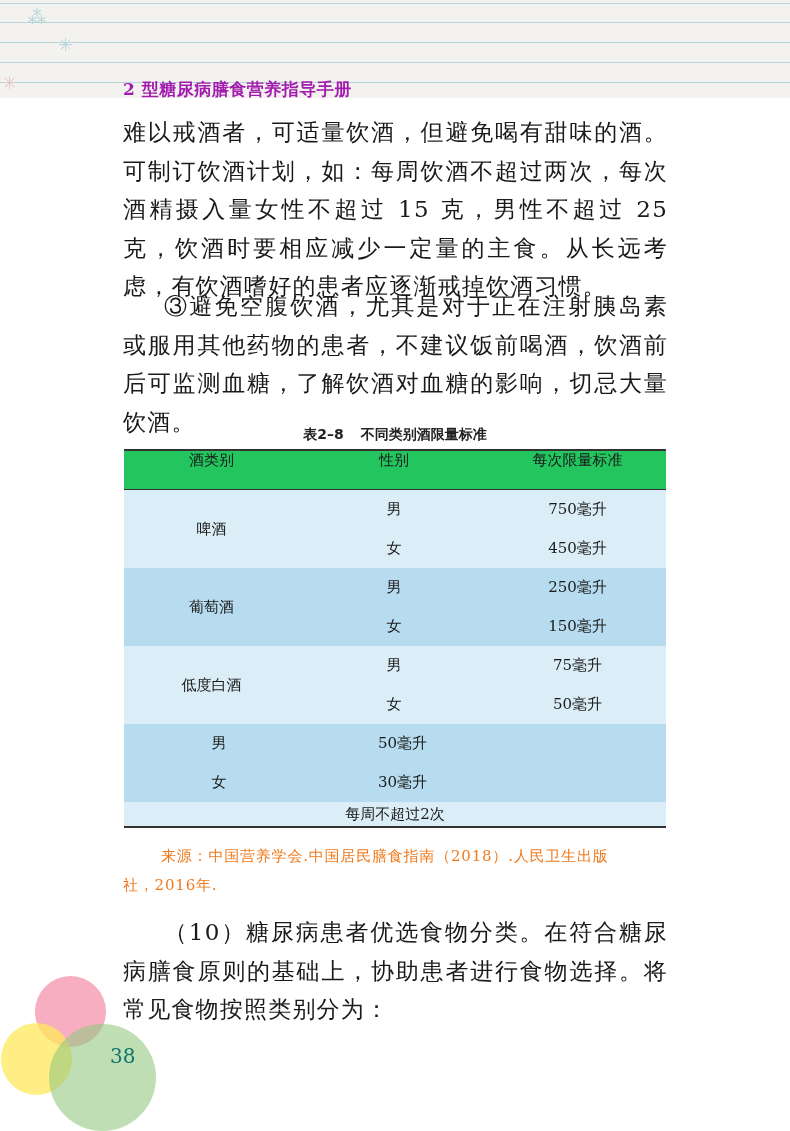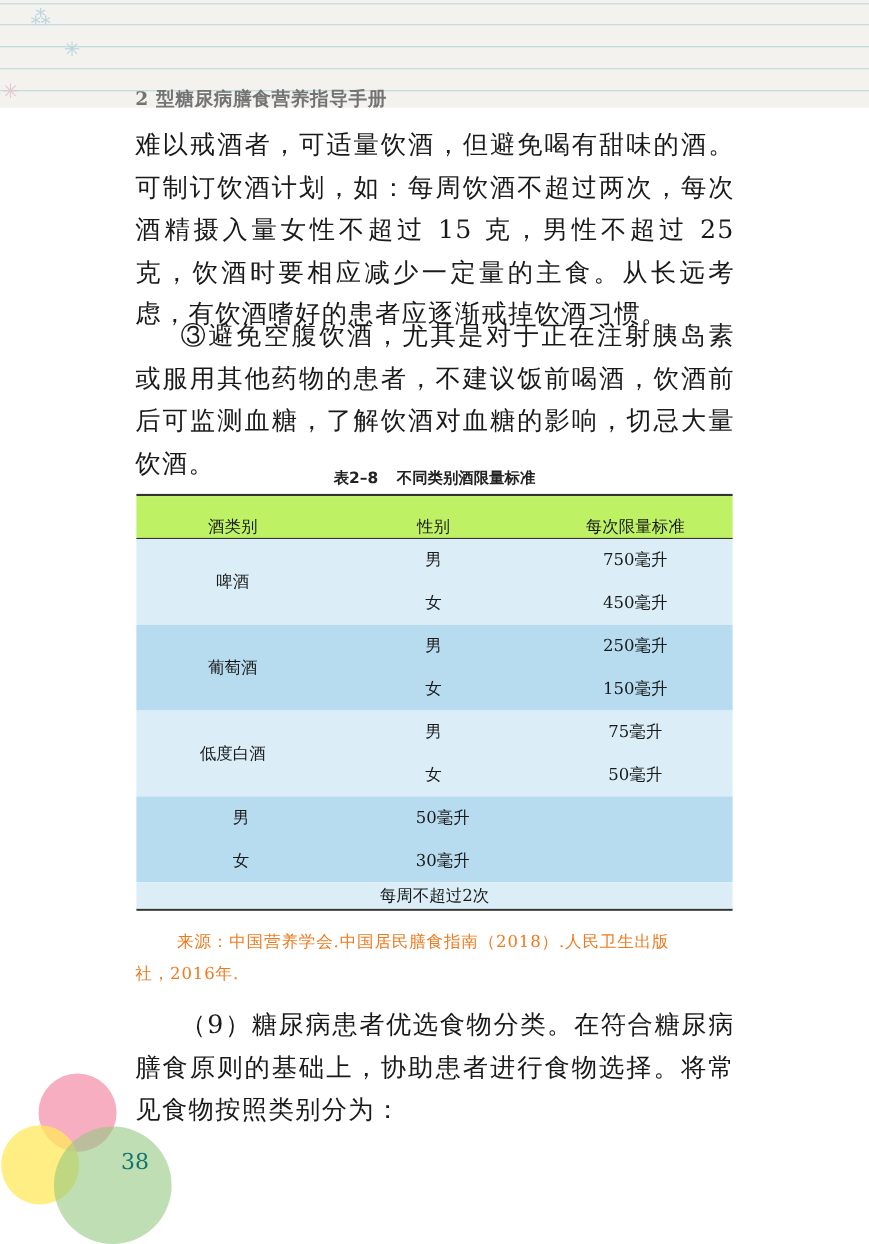--- a/index.html
+++ b/index.html
@@ -12,21 +12,21 @@
   .header-band {
     position:absolute; left:0; top:0; width:790px; height:98px;
     background:#f4f2ef;
   }
   .header-band .rule {
     position:absolute; left:0; width:790px; height:1px; background:#b9d6dc;
   }
   .header-title {
     position:absolute; left:123px; top:78px;
     font-family:"DejaVu Serif","Liberation Serif",serif;
-    font-weight:bold; font-size:17px; color:#737373; letter-spacing:0.5px;
+    font-weight:bold; font-size:17px; color:#a21caf; letter-spacing:0.5px;
   }
   .spark { position:absolute; color:#b7d7dc; font-size:18px; }
   .body-text {
     position:absolute; left:123px; width:545px;
     font-size:23px; line-height:38.5px; letter-spacing:1.2px;
     text-align:justify;
   }
   .body-text p { margin:0; }
   .indent { text-indent:41px; }
   .table-caption {
@@ -34,21 +34,21 @@
     text-align:center; font-family:"DejaVu Sans","Liberation Sans",sans-serif;
     font-weight:bold; font-size:14px; color:#222;
   }
   .table-caption .num { margin-right:12px; }
   .limits-table {
     position:absolute; left:124px; top:449px; width:542px;
     border-top:2px solid #333; border-bottom:2px solid #333;
     font-size:15px;
   }
   .thead {
-    display:flex; height:38px; align-items:flex-end; background:#bef264;
+    display:flex; height:38px; align-items:flex-start; background:#22c55e;
     border-bottom:1.5px solid #333;
   }
   .col1 { width:175px; text-align:center; }
   .col2 { width:190px; text-align:center; }
   .col3 { width:177px; text-align:center; }
   .group { display:flex; height:78px; }
   .group.light { background:#dbeef8; }
   .group.dark { background:#b7dcf0; }
   .group .col1 { display:flex; align-items:center; justify-content:center; }
   .sub { display:flex; flex-direction:column; width:367px; }
@@ -161,21 +161,21 @@
 
   <div class="note-row">每周不超过2次</div>
 </div>
 
 <div class="source">
   <span class="indent2">来源：中国营养学会.中国居民膳食指南（2018）.人民卫生出版</span>
   <span>社，2016年.</span>
 </div>
 
 <div class="body-text" style="top:913px">
-  <p class="indent">（9）糖尿病患者优选食物分类。在符合糖尿病膳食原则的基础上，协助患者进行食物选择。将常见食物按照类别分为：</p>
+  <p class="indent">（10）糖尿病患者优选食物分类。在符合糖尿病膳食原则的基础上，协助患者进行食物选择。将常见食物按照类别分为：</p>
 </div>
 
 <div class="circles">
   <div class="circle c-pink"></div>
   <div class="circle c-yellow"></div>
   <div class="circle c-green"></div>
 </div>
 <div class="page-number">38</div>
 
 </body></html>

